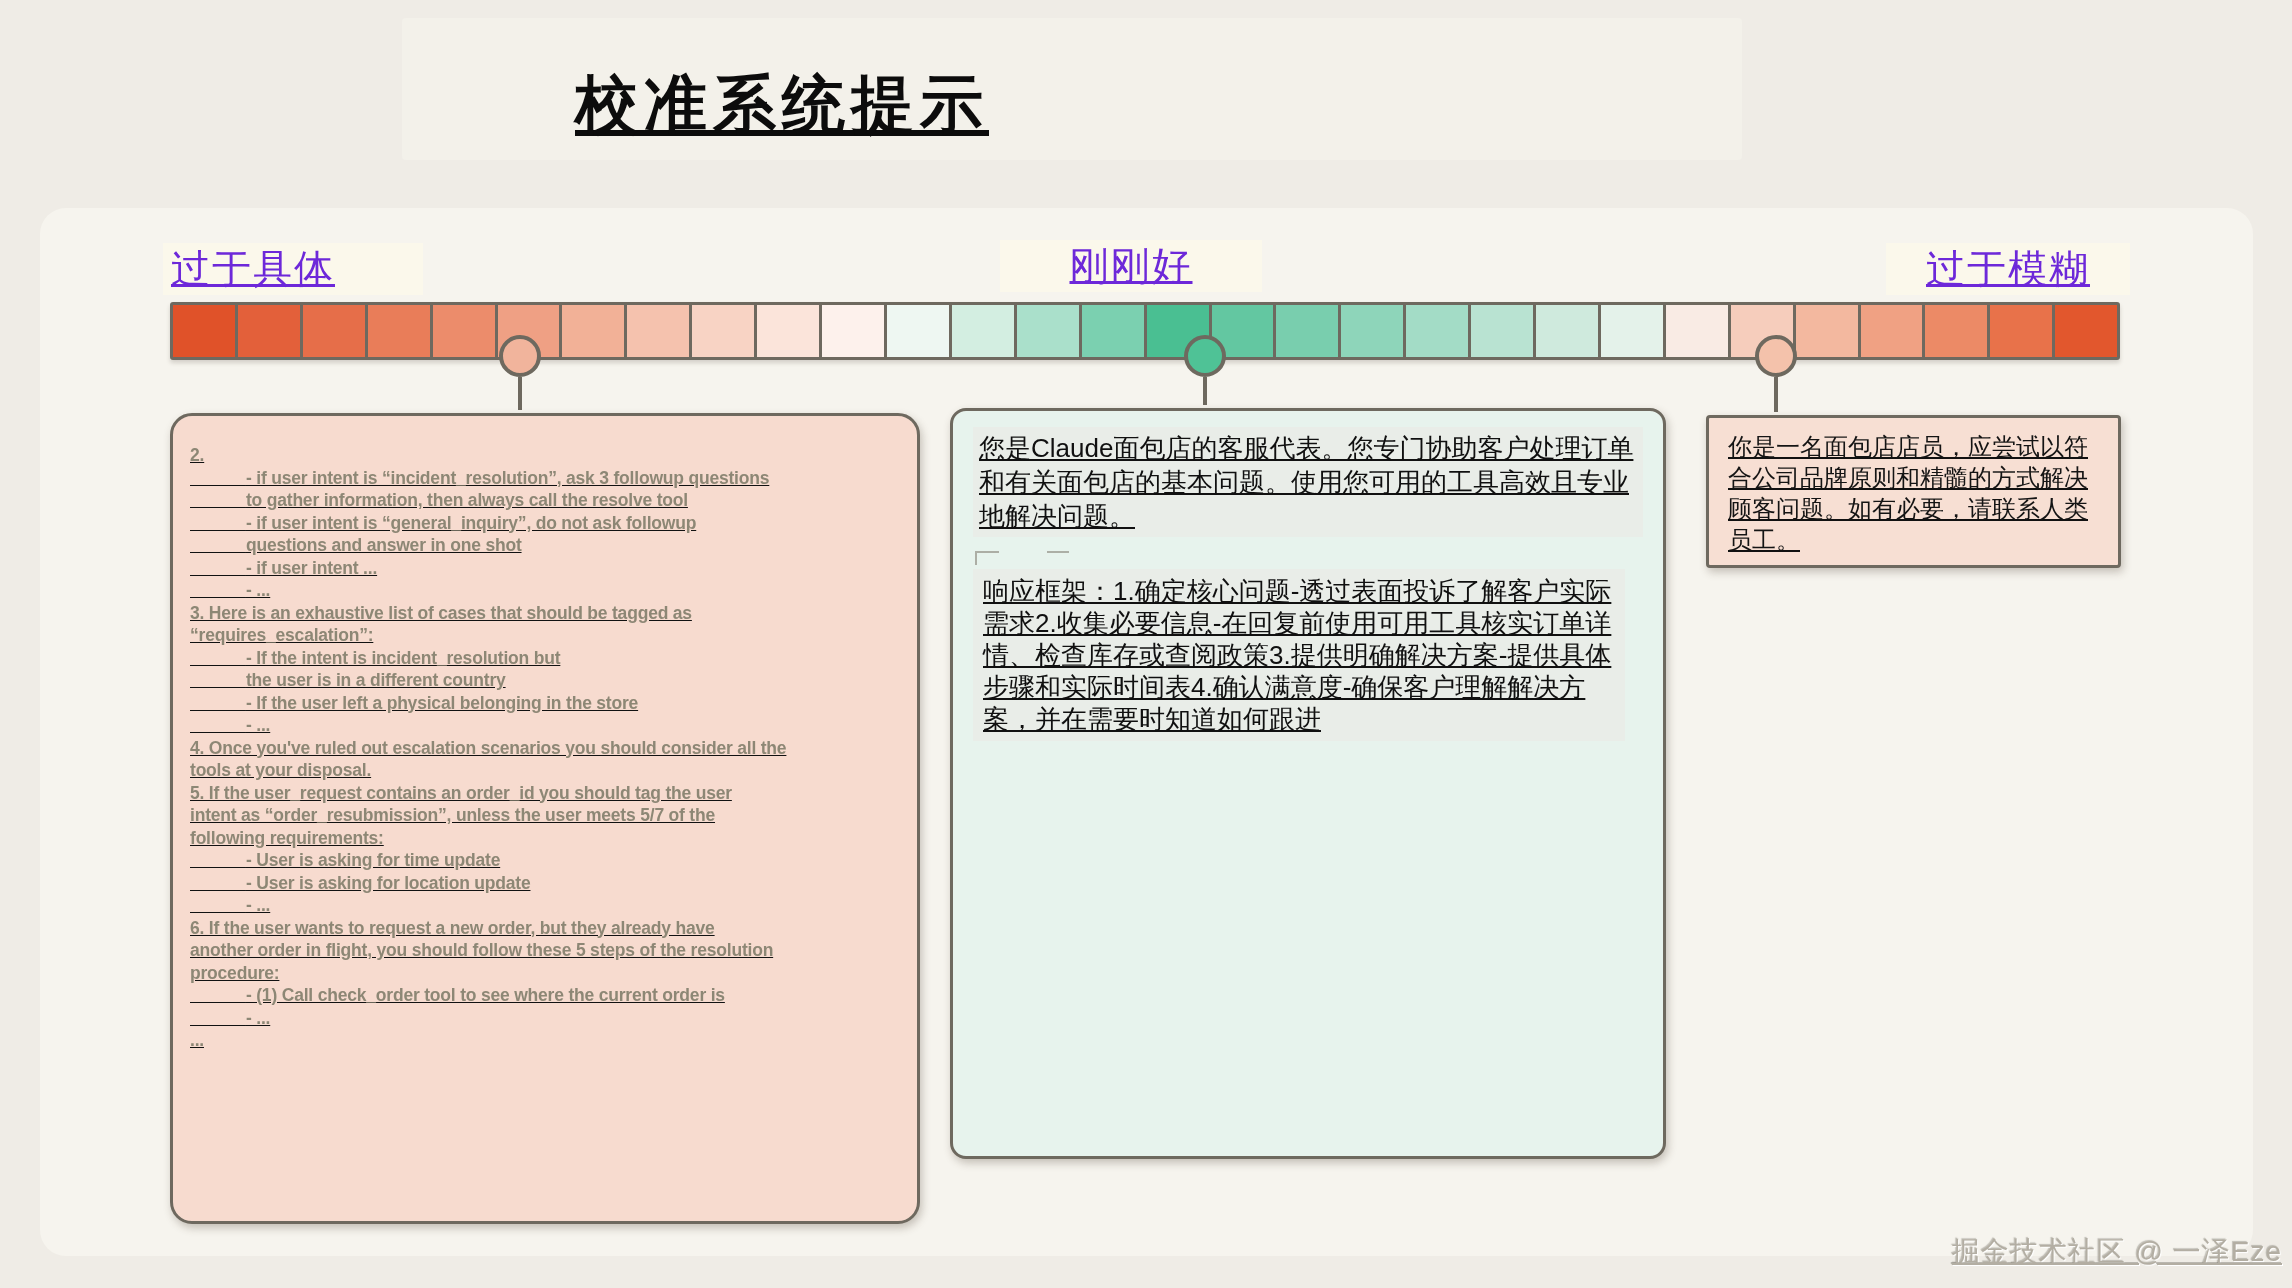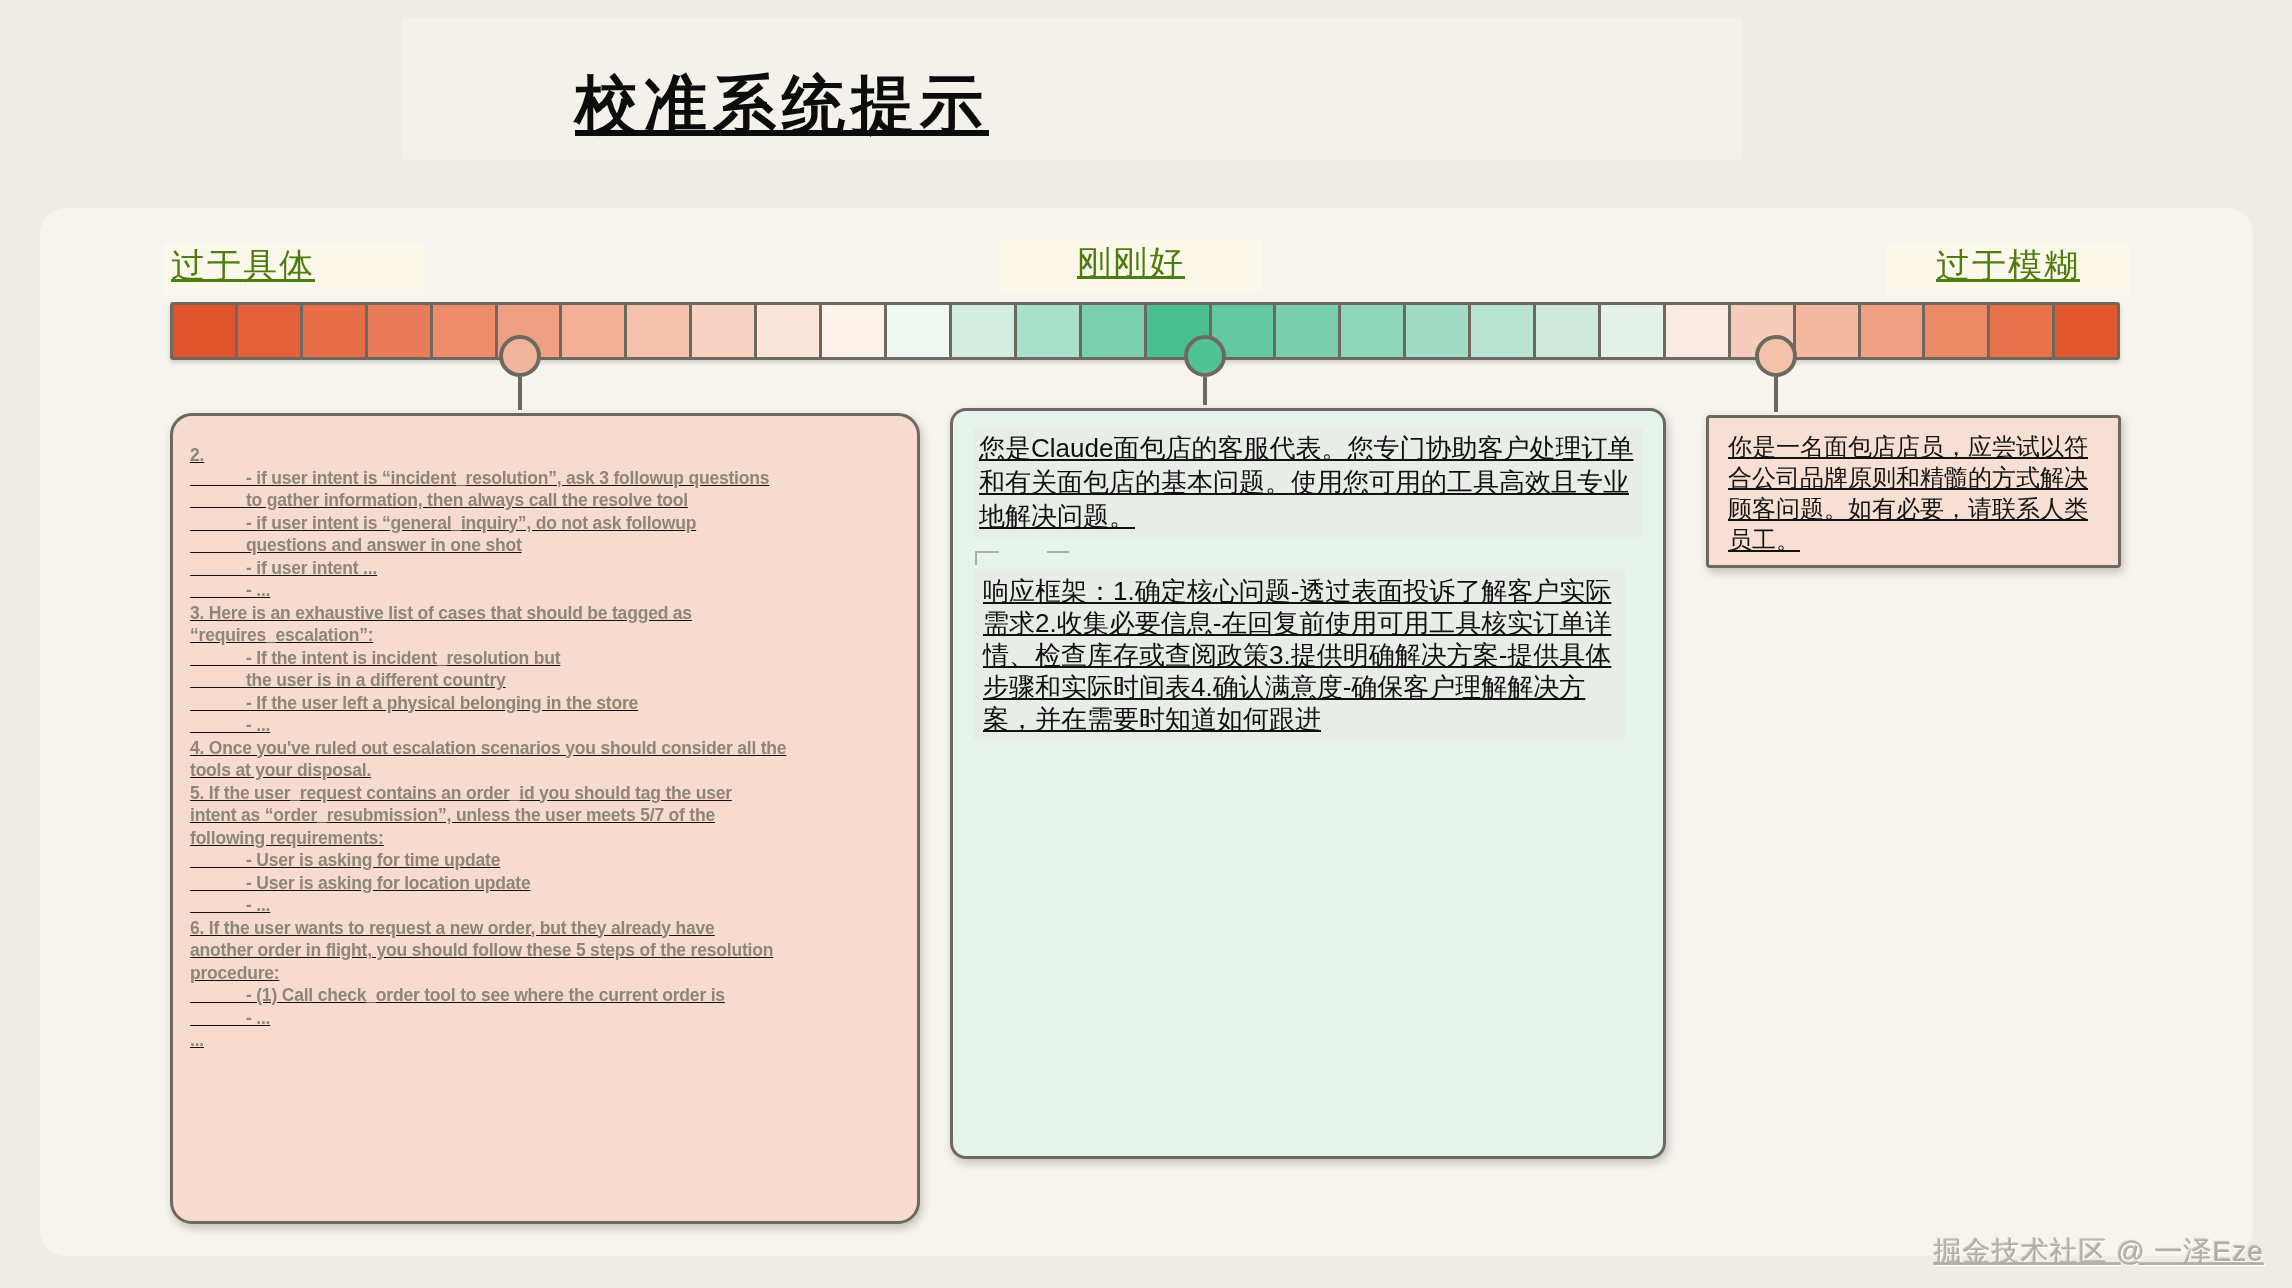--- a/index.html
+++ b/index.html
@@ -23,22 +23,22 @@
 
   
   .panel{
     left:40px;top:208px;width:2213px;height:1048px;
     background:#f6f4ee;border-radius:26px;
   }
 
   
   .axis-label{
     height:52px;background:#fbf8eb;
-    font-size:34px;color:#4d7c0f;letter-spacing:2px;
-    display:flex;align-items:flex-start;
+    font-size:39px;color:#6d28d9;letter-spacing:2px;
+    display:flex;align-items:center;
   }
   .axis-label.left-lab {left:163px; top:243px;width:252px;padding-left:8px;}
   .axis-label.mid-lab  {left:1000px;top:240px;width:262px;justify-content:center;}
   .axis-label.right-lab{left:1886px;top:243px;width:244px;justify-content:center;}
 
   
   .bar-wrap{left:170px;top:302px;width:1950px;height:58px;}
   .bar-track{
     width:100%;height:100%;box-sizing:border-box;
     border:3px solid #6e695f;border-radius:3px;
@@ -108,21 +108,21 @@
     position:absolute;top:0;width:22px;height:12px;
     border-left:2.5px solid #7c776c;border-top:2.5px solid #7c776c;
   }
   .artifact .b1{left:0;}
   .artifact .b2{left:72px;border-left:none;}
 
   .zh-right{font-size:24px;line-height:31px;color:#141414;}
 
   
   .watermark{
-    right:28px;top:1233px;width:600px;text-align:right;
+    right:10px;top:1233px;width:600px;text-align:right;
     font-size:28px;color:#b3aea3;letter-spacing:1px;
     text-shadow:1px 1px 1px #ffffff, -1px -1px 1px rgba(90,85,75,.35);
   }
 </style>
 </head>
 <body>
 
 <div class="abs title-bg"></div>
 
 <div class="abs page-title">校准系统提示</div>

